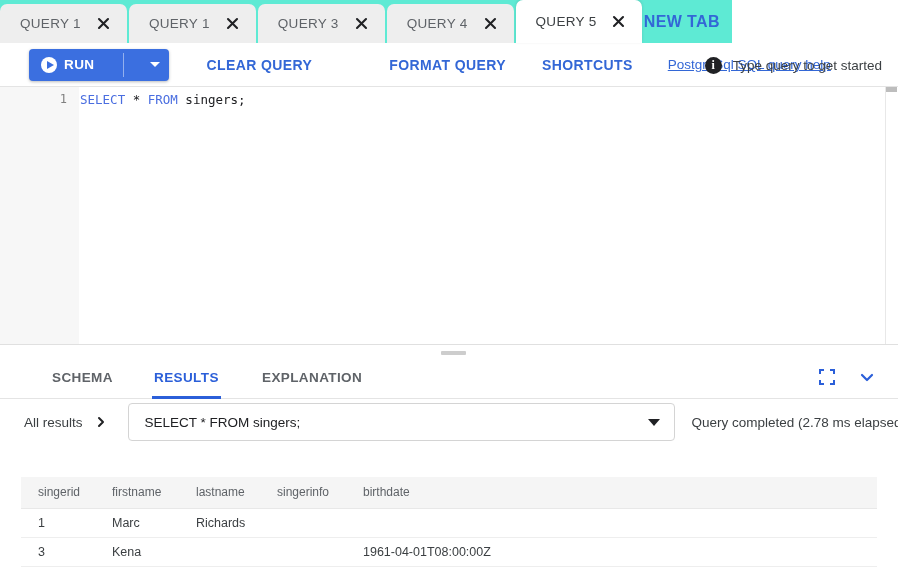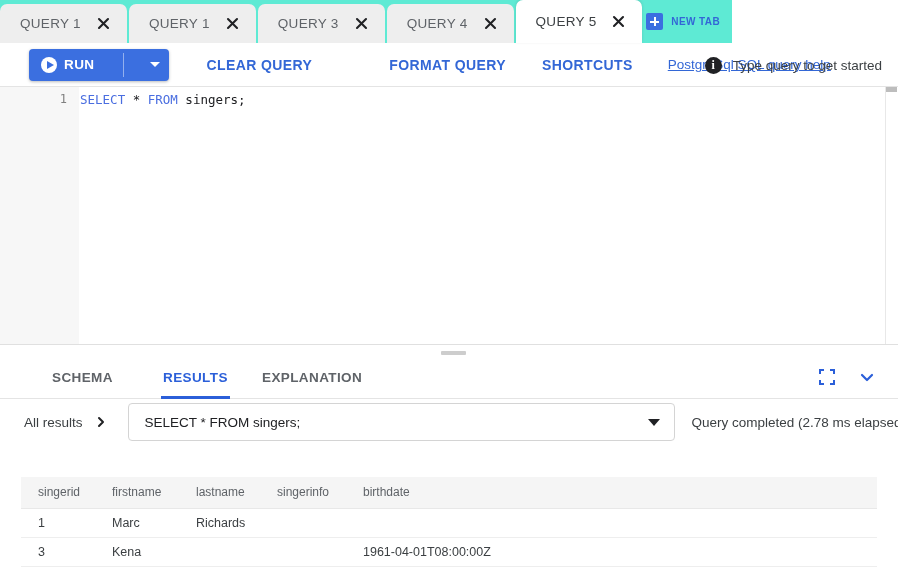--- a/index.html
+++ b/index.html
@@ -61,21 +61,21 @@
     flex: none;
   }
   .tab-close svg { display: block; }
 
   .newtab {
     position: absolute;
     right: 12px; top: 8px;
     height: 27px;
     display: flex; align-items: center;
     color: #3367d6;
-    font-size: 10px;
+    font-size: 16px;
     font-weight: bold;
     letter-spacing: .4px;
     cursor: pointer;
   }
   .newtab-icon {
     width: 17px; height: 17px;
     border-radius: 2px;
     background: #3b6fe0;
     margin-right: 8px;
     position: relative;
@@ -247,21 +247,21 @@
     font-size: 13.5px; font-weight: bold; letter-spacing: .4px;
     cursor: pointer;
   }
   .rtab.active { color: #2b5fd9; }
   .rtab.active:after {
     content: ""; position: absolute;
     left: 0; right: 0; bottom: 0;
     height: 3px; background: #2b5fd9;
   }
   #rtab-schema      { left: 52px; }
-  #rtab-results     { left: 161px; padding: 0 2px; }
+  #rtab-results     { left: 152px; padding: 0 2px; }
   #rtab-explanation { left: 262px; }
 
   .rtab-actions {
     position: absolute; right: 16px; top: 0;
     height: 44px;
     display: flex; align-items: center;
   }
   .icon-btn {
     width: 30px; height: 30px;
     display: flex; align-items: center; justify-content: center;

